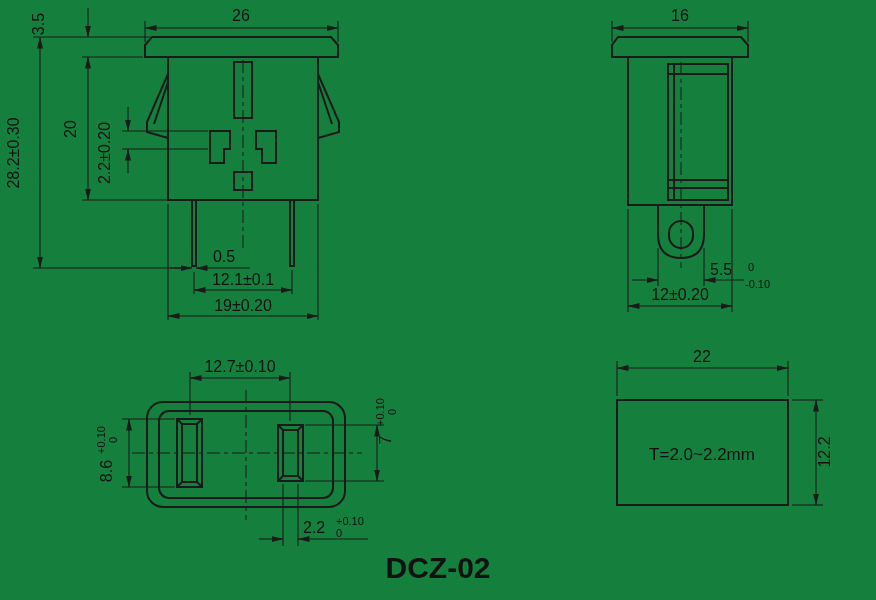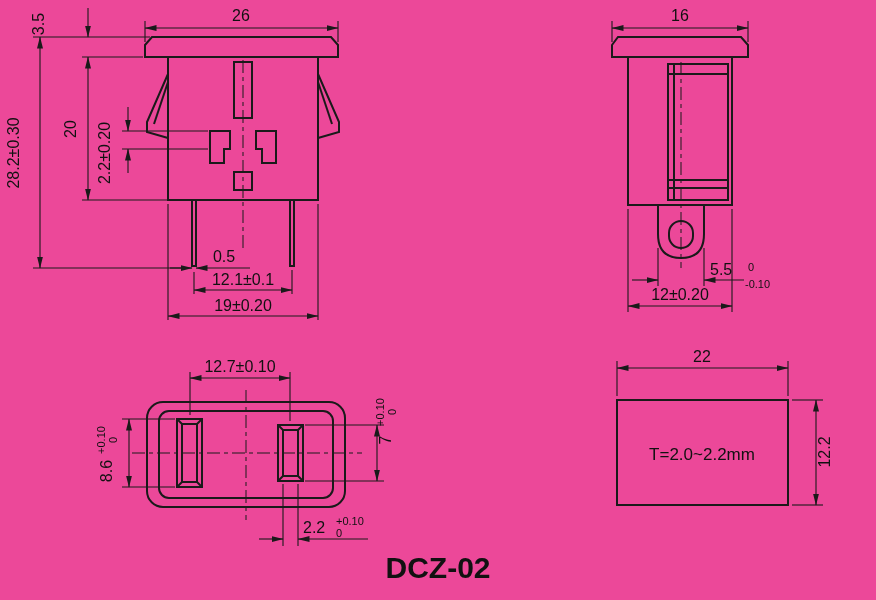--- a/index.html
+++ b/index.html
@@ -1,16 +1,16 @@
 <!DOCTYPE html>
 <html><head>
 <meta charset="utf-8">
 <style>
   html,body{margin:0;padding:0;background:#ffffff;}
-  .stage{position:relative;width:876px;height:600px;background:#ec4899;overflow:hidden;
+  .stage{position:relative;width:876px;height:600px;background:#15803d;overflow:hidden;
          font-family:"Liberation Sans","DejaVu Sans",sans-serif;}
   svg text{font-family:"Liberation Sans","DejaVu Sans",sans-serif;fill:#111111;font-size:16px;}
   .obj{fill:none;stroke:#1a1a1a;stroke-width:2;stroke-linejoin:miter;stroke-linecap:butt;}
   .thin{fill:none;stroke:#1a1a1a;stroke-width:1.1;}
   .cl{fill:none;stroke:#1a1a1a;stroke-width:1;stroke-dasharray:13 4 4 4;}
   .dim{marker-start:url(#arr);marker-end:url(#arr);}
   .dimE{marker-end:url(#arr);}
   .dimS{marker-start:url(#arr);}
   .mid{text-anchor:middle;}
   .tol{font-size:11px;}

